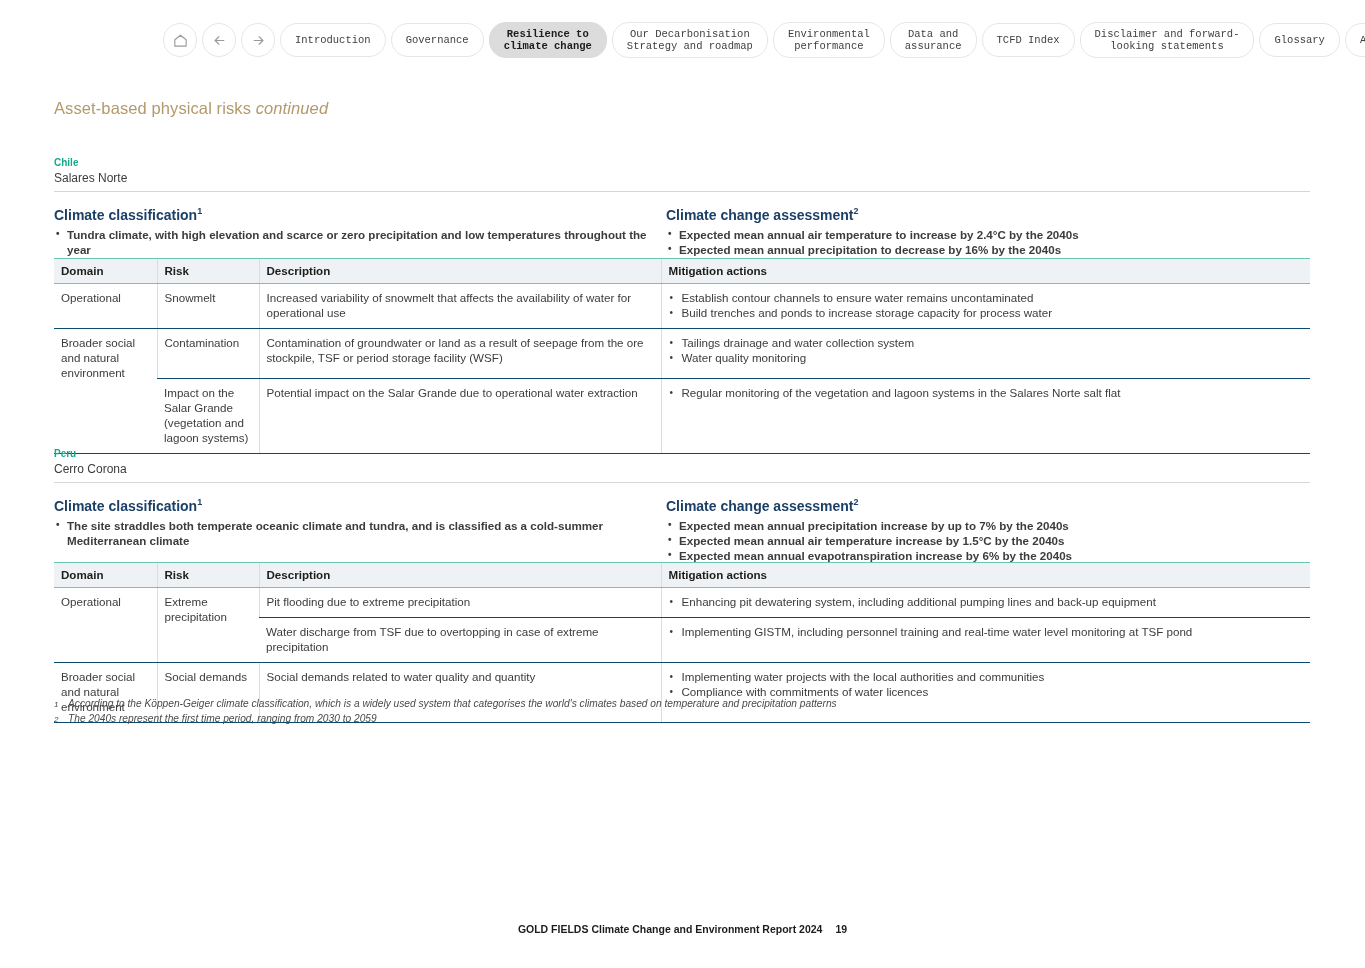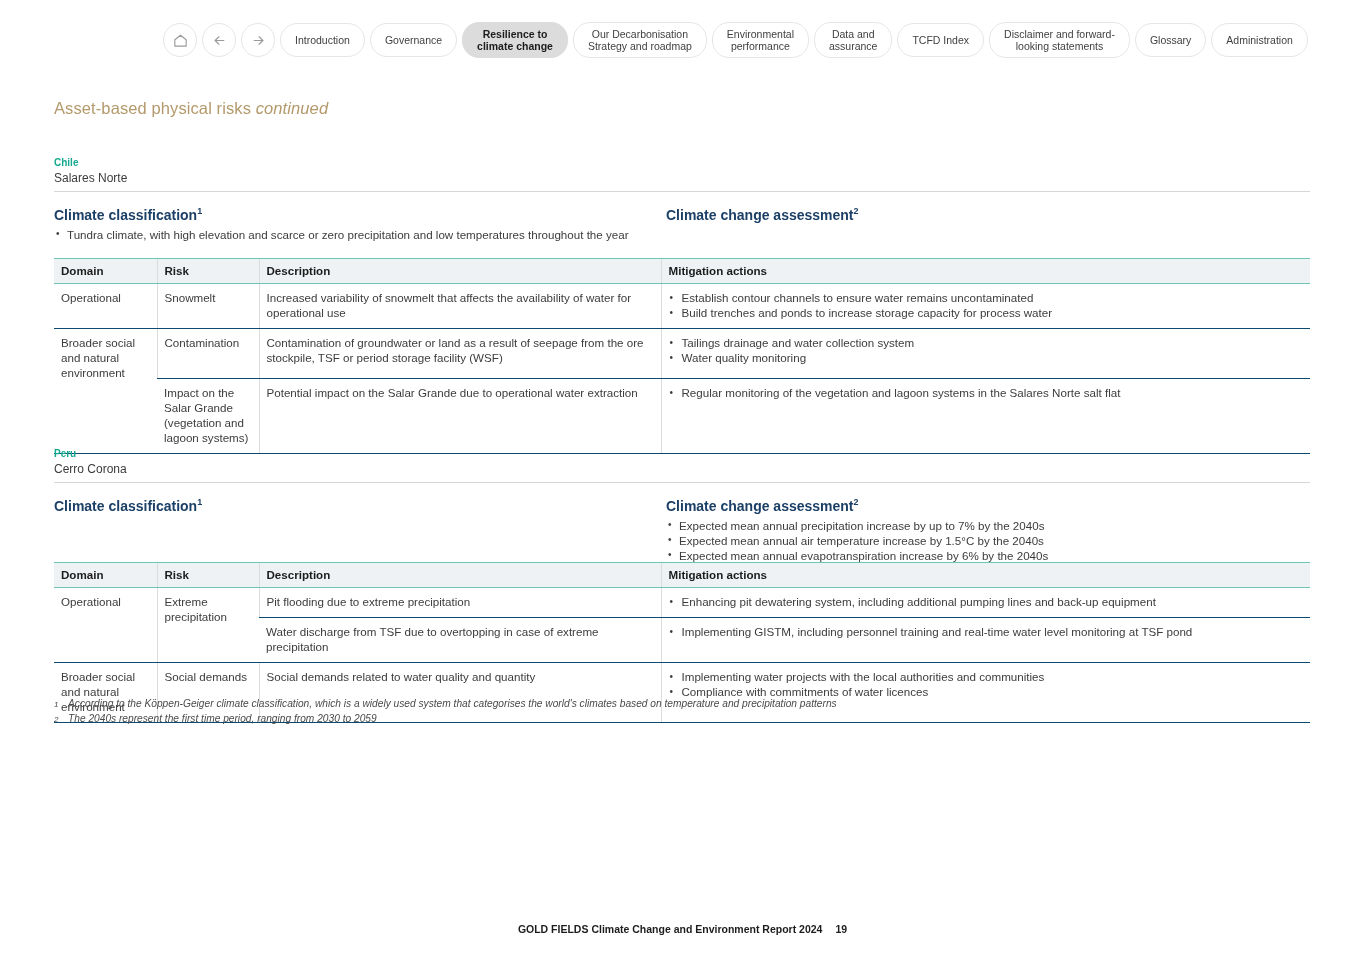--- a/index.html
+++ b/index.html
@@ -13,20 +13,21 @@
   }
 
   
   .topnav {
     position: absolute;
     top: 22px;
     left: 163px;
     display: flex;
     align-items: center;
     gap: 5px;
+    font-family: Liberation Mono, monospace;
   }
   .nav-circle {
     width: 34px; height: 34px;
     border-radius: 50%;
     border: 1px solid #e6e6e6;
     background: #fff;
     display: flex; align-items: center; justify-content: center;
     flex: none;
   }
   .nav-circle svg { display: block; }
@@ -95,20 +96,21 @@
   .sub-head sup { font-size: 9px; vertical-align: super; }
 
   ul.bullets { list-style: none; }
   ul.bullets li {
     position: relative;
     padding-left: 13px;
     font-size: 11.6px;
     line-height: 15px;
     color: #3c3c3c;
     margin-bottom: 0px;
+    font-weight: bold;
   }
   ul.bullets li::before {
     content: "•";
     position: absolute;
     left: 2px; top: -0.5px;
     font-size: 10px;
     color: #3c3c3c;
   }
 
   
@@ -235,20 +237,25 @@
         <span>Climate classification</span><sup>1</sup>
       </div>
       <ul class="bullets">
         <li>Tundra climate, with high elevation and scarce or zero precipitation and low temperatures throughout the year</li>
       </ul>
     </div>
     <div class="col-right">
       <div class="sub-head">
         <span>Climate change assessment</span><sup>2</sup>
       </div>
+      <ul class="bullets">
+        <li>Expected mean annual air temperature to increase by 2.4°C by the 2040s</li>
+        <li>Expected mean annual precipitation to decrease by 16% by the 2040s</li>
+        <li>Expected mean annual evapotranspiration to increase by 13% by the 2040s</li>
+      </ul>
     </div>
   </div>
 </div>
 
 <div class="section" style="top:258px;">
   <table class="risk">
     <colgroup>
         <col class="c-domain">
         <col class="c-risk">
         <col class="c-desc">
@@ -300,20 +307,23 @@
 
 <div class="section" style="top:446px;">
   <div class="country">Peru</div>
   <div class="site">Cerro Corona</div>
 
   <div class="two-col">
     <div class="col-left">
       <div class="sub-head">
         <span>Climate classification</span><sup>1</sup>
       </div>
+      <ul class="bullets">
+        <li>The site straddles both temperate oceanic climate and tundra, and is classified as a cold-summer Mediterranean climate</li>
+      </ul>
     </div>
     <div class="col-right">
       <div class="sub-head">
         <span>Climate change assessment</span><sup>2</sup>
       </div>
       <ul class="bullets">
         <li>Expected mean annual precipitation increase by up to 7% by the 2040s</li>
         <li>Expected mean annual air temperature increase by 1.5°C by the 2040s</li>
         <li>Expected mean annual evapotranspiration increase by 6% by the 2040s</li>
       </ul>

